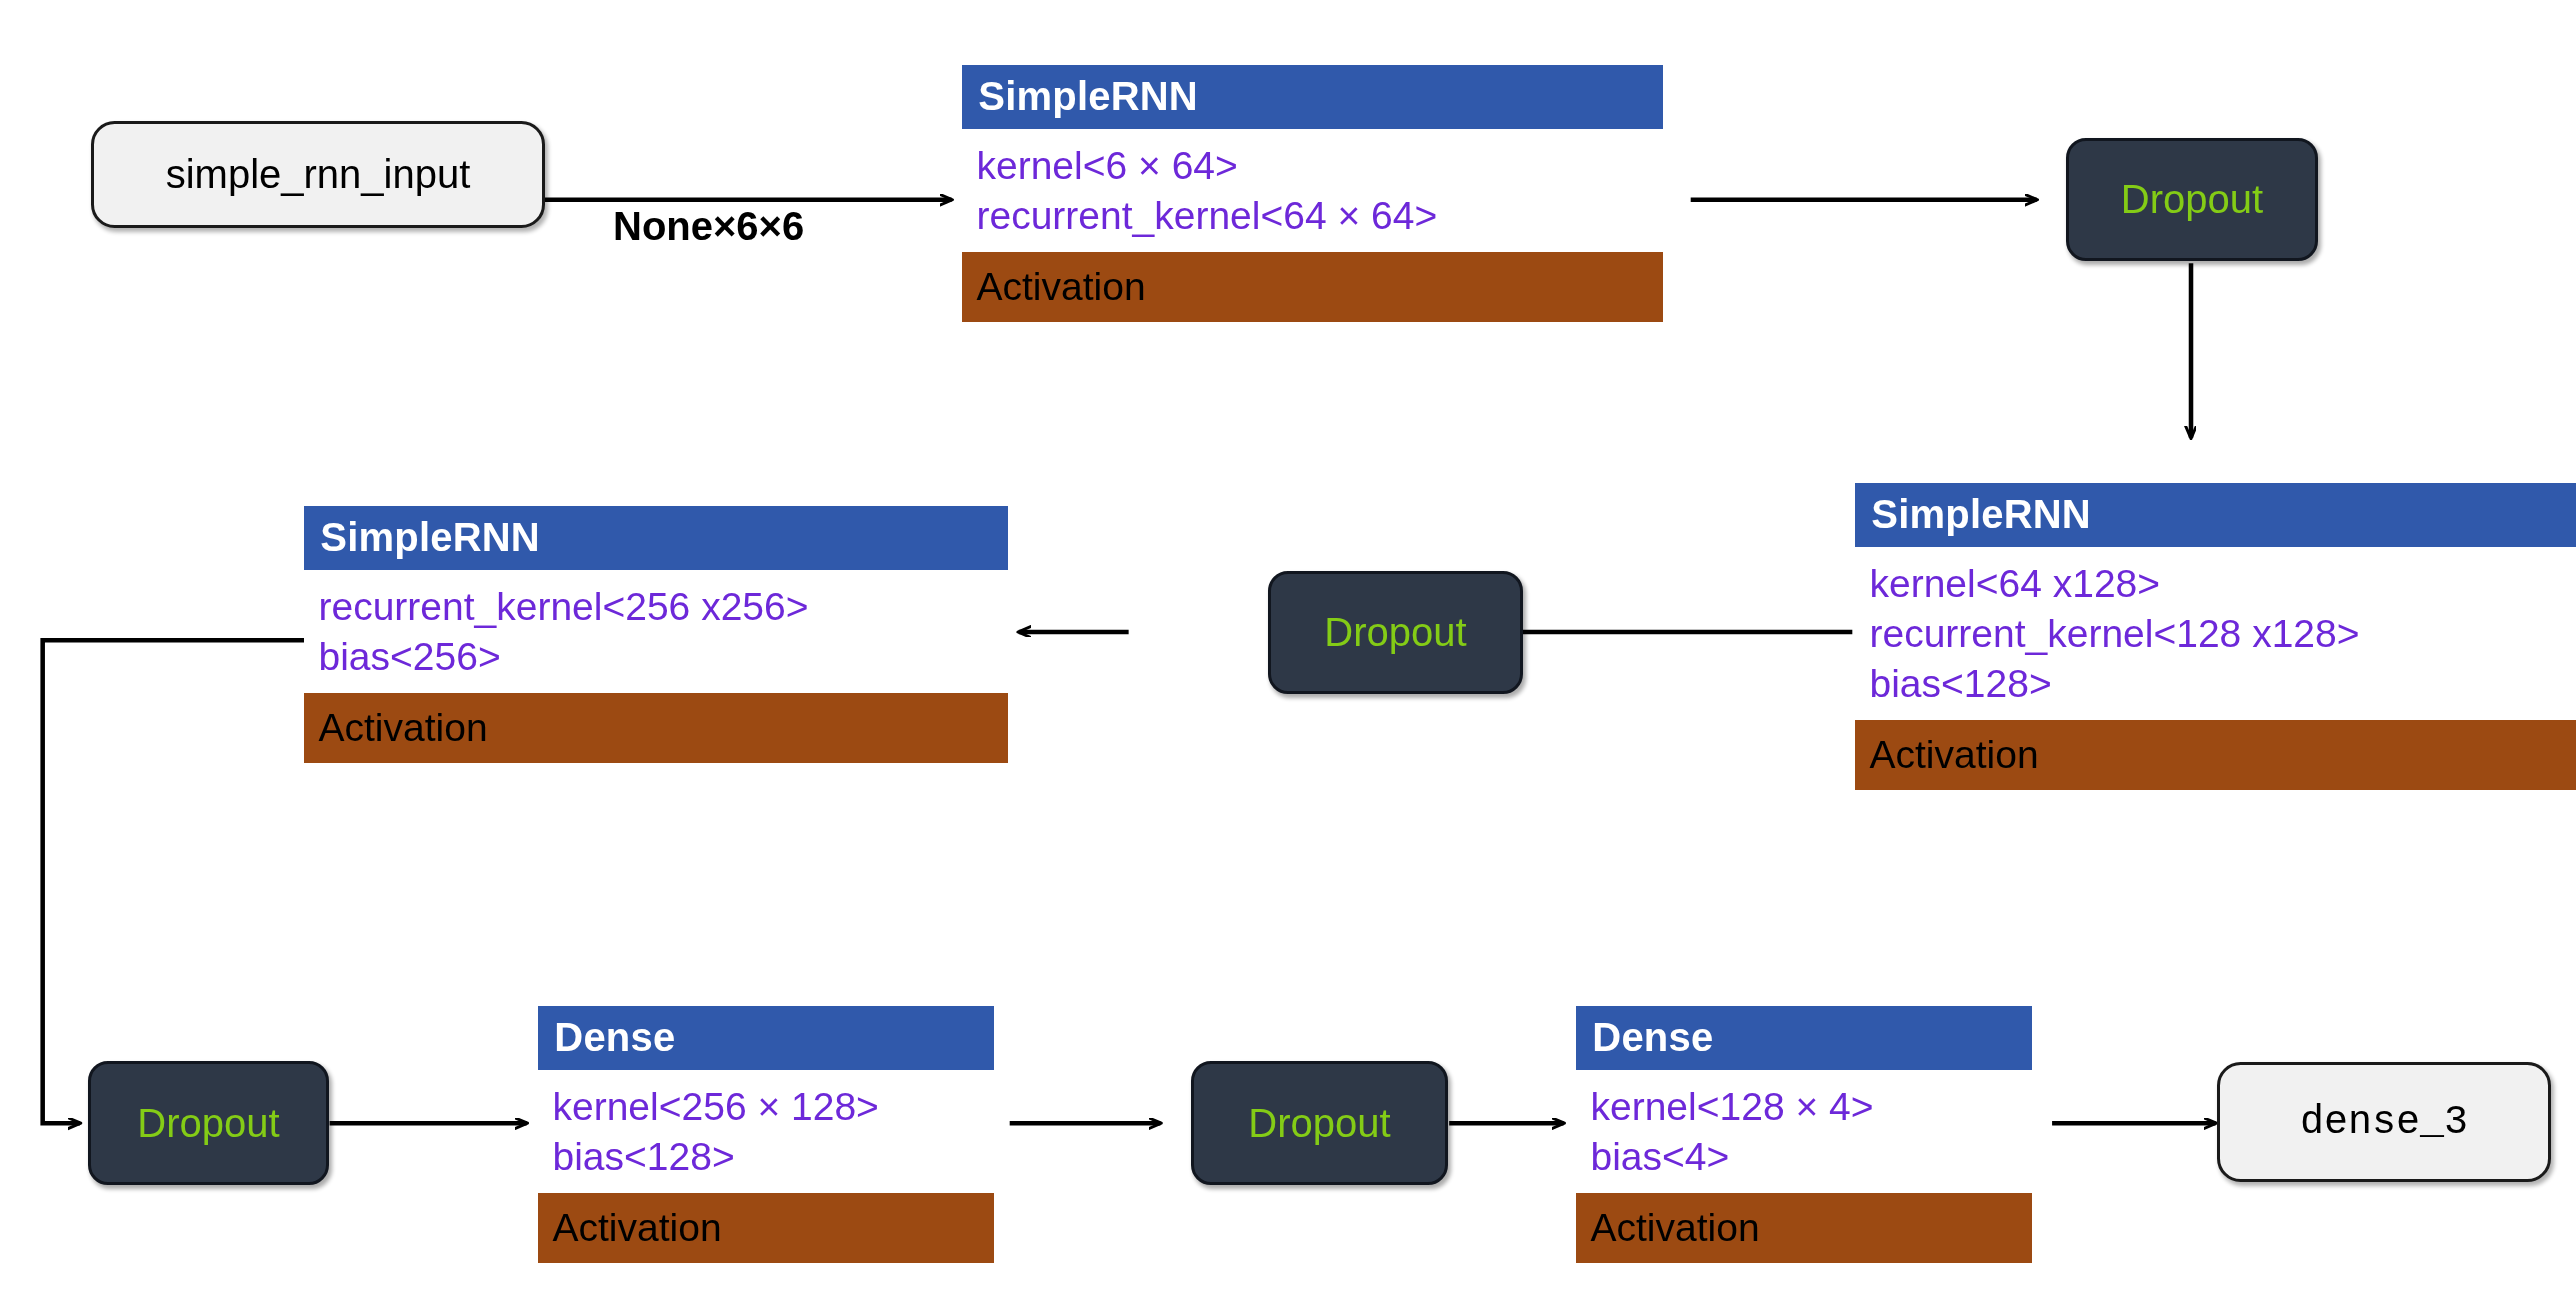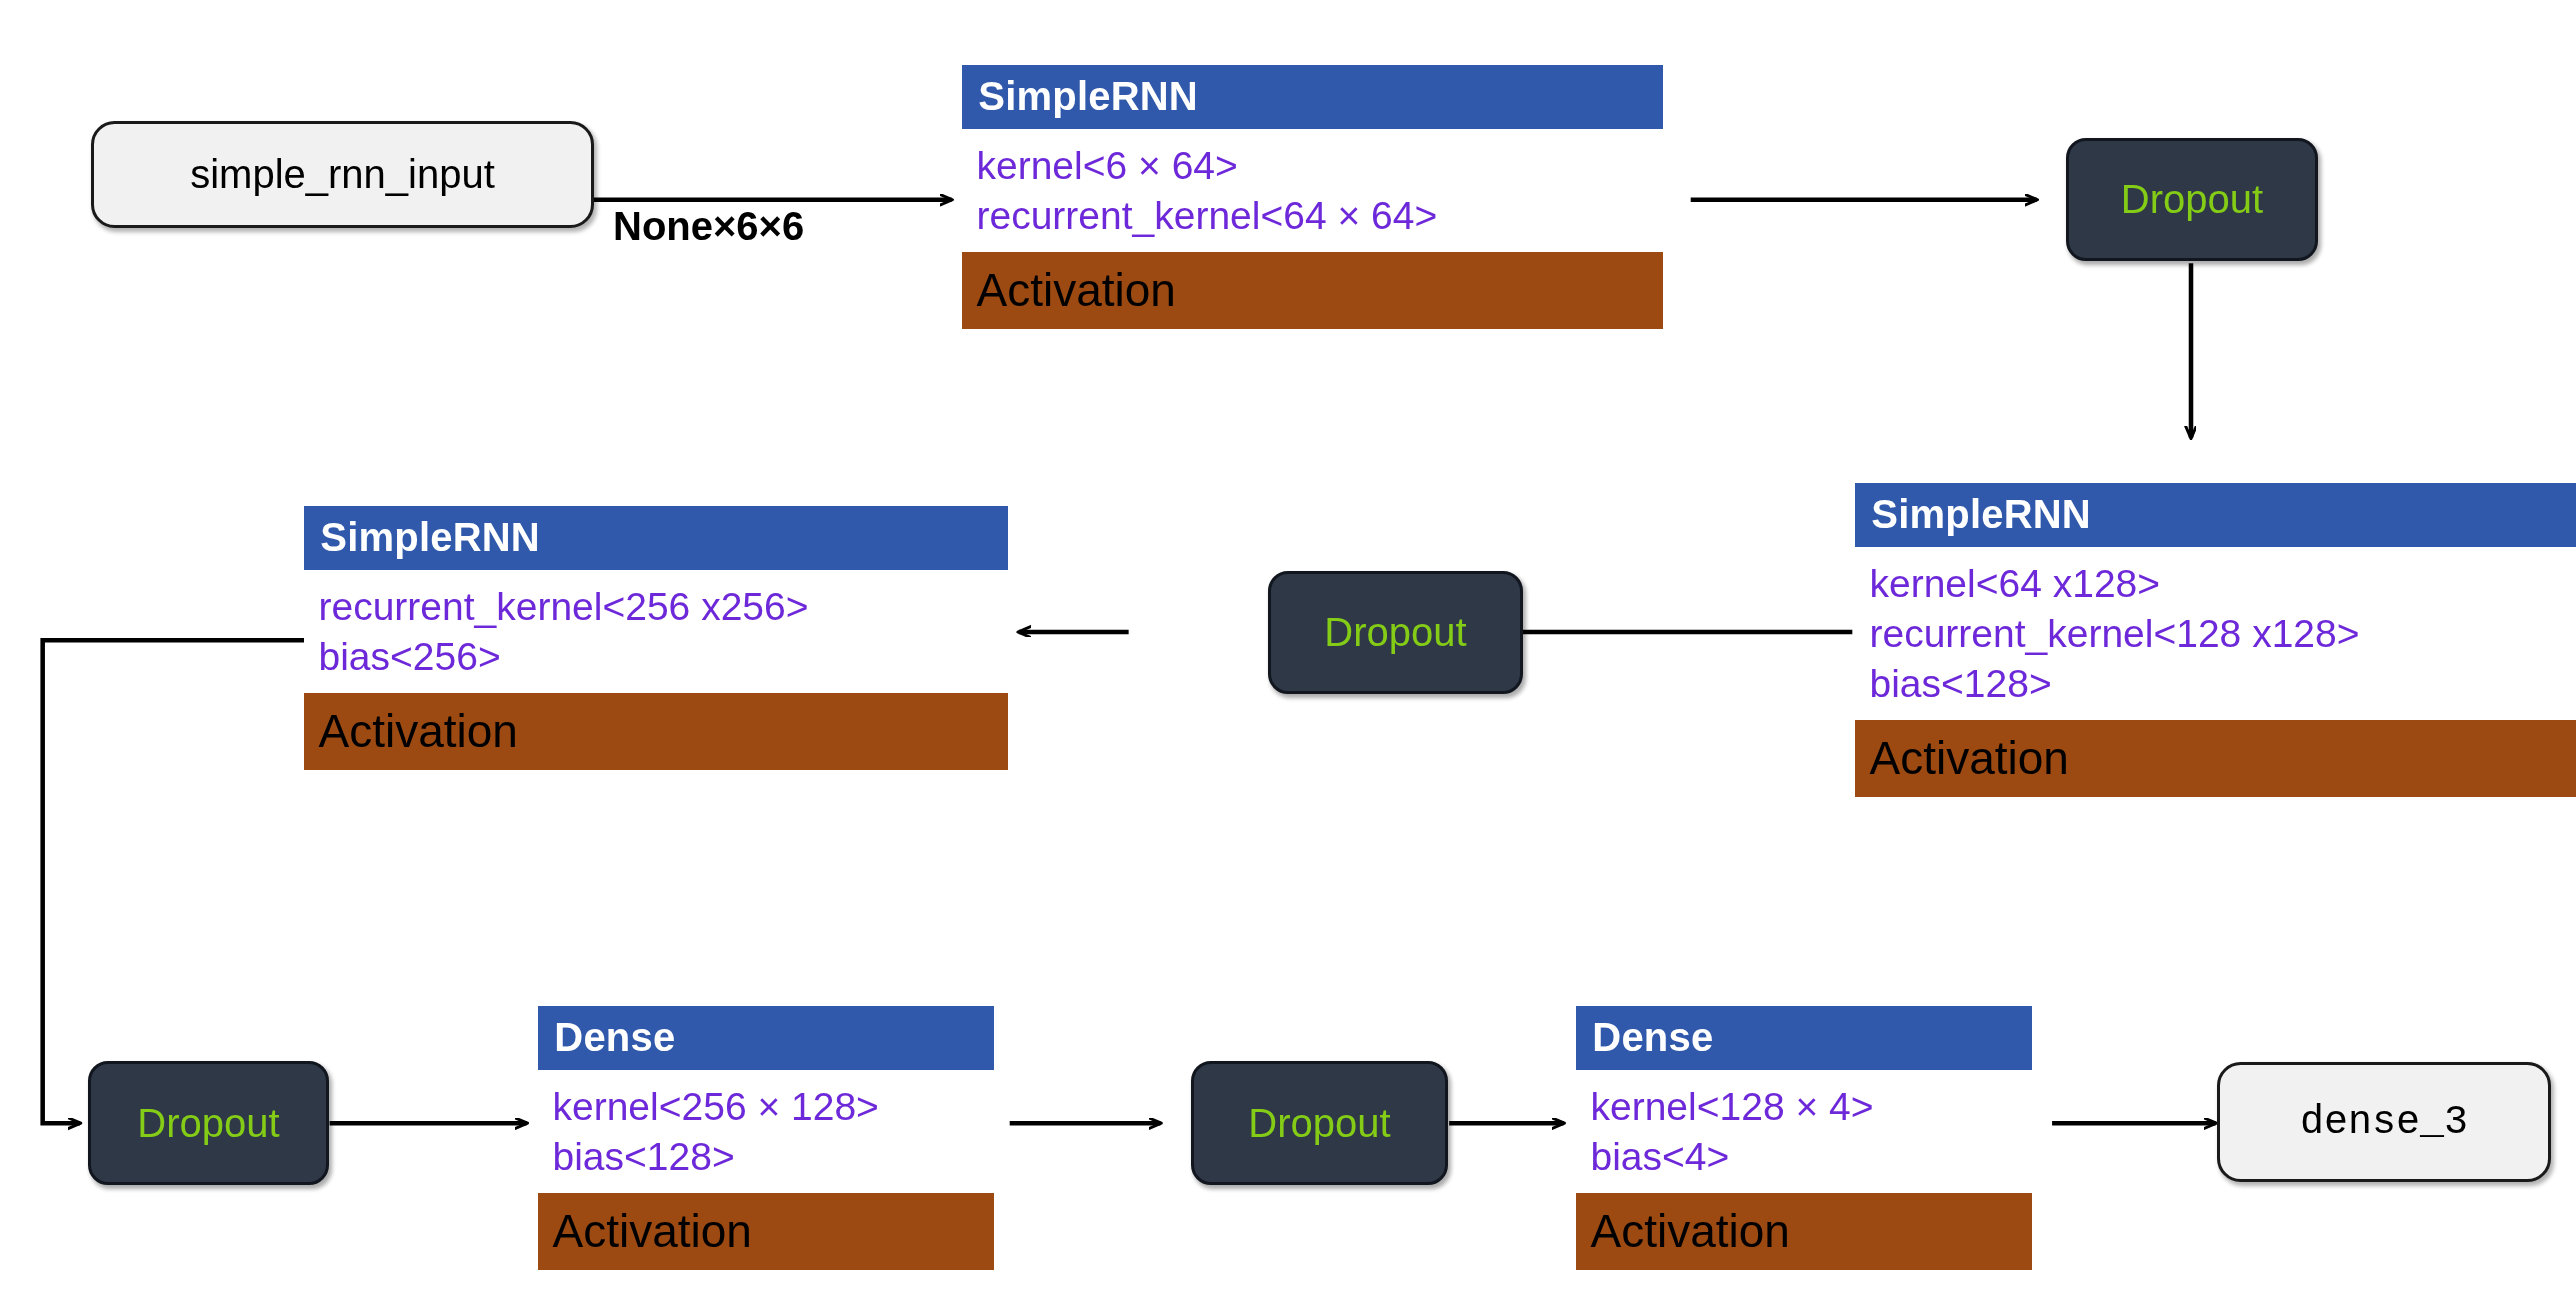--- a/index.html
+++ b/index.html
@@ -37,21 +37,21 @@
     font-size:39px;
     line-height:1.28;
     padding:12.7px 0 11px 14.5px;
     box-sizing:border-box;
     white-space:nowrap;
   }
   .layer-body .ln{display:block;}
   .layer-activation{
     background:#9c4a12;
     color:#000000;
-    font-size:46px;
+    font-size:39px;
     line-height:1;
     padding:14.5px 0 16.3px 14.5px;
     box-sizing:border-box;
   }
 
   
   .dropout-node{
     position:absolute;
     background:#2e3847;
     border:3.6px solid #11161f;
@@ -114,21 +114,21 @@
 
     <line x1="363" y1="1237" x2="580" y2="1237" stroke="#000000" stroke-width="5" marker-end="url(#arrow)"></line>
 
     <line x1="1112" y1="1237" x2="1278" y2="1237" stroke="#000000" stroke-width="5" marker-end="url(#arrow)"></line>
 
     <line x1="1596" y1="1237" x2="1722" y2="1237" stroke="#000000" stroke-width="5" marker-end="url(#arrow)"></line>
 
     <line x1="2260" y1="1237" x2="2440" y2="1237" stroke="#000000" stroke-width="5" marker-end="url(#arrow)"></line>
   </svg>
 
-  <div class="io-node" style="left:91px;top:121px;width:503px;height:107px;">
+  <div class="io-node" style="left:91px;top:121px;width:454px;height:107px;">
     <span>simple_rnn_input</span>
   </div>
 
   <div class="edge-label" style="left:613px;top:204px;font-weight:bold;">None×6×6</div>
 
   <div class="layer-card" style="left:962px;top:29px;width:701px;">
     <div class="layer-header">SimpleRNN</div>
     <div class="layer-body">
       <span class="ln">kernel&lt;6 × 64&gt;</span>
       <span class="ln">recurrent_kernel&lt;64 × 64&gt;</span>

